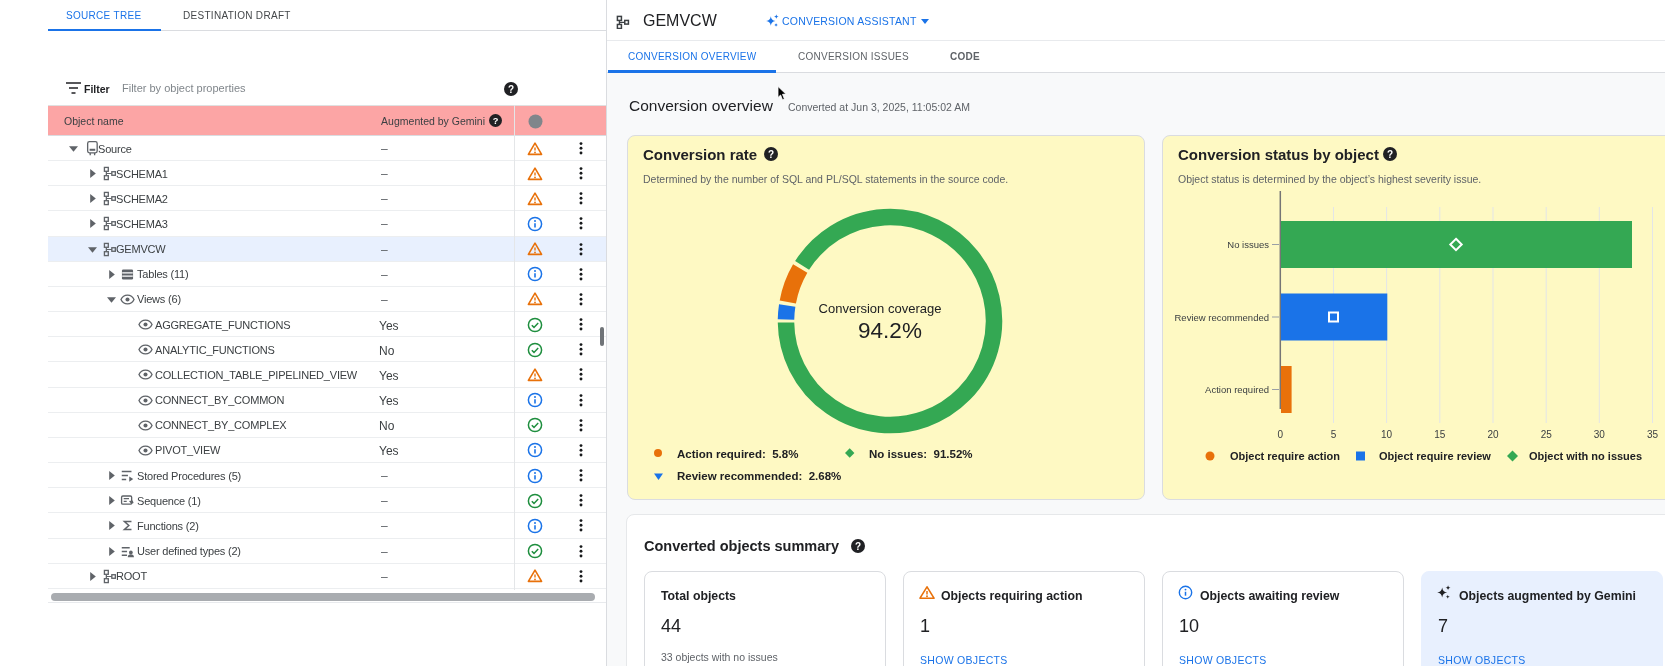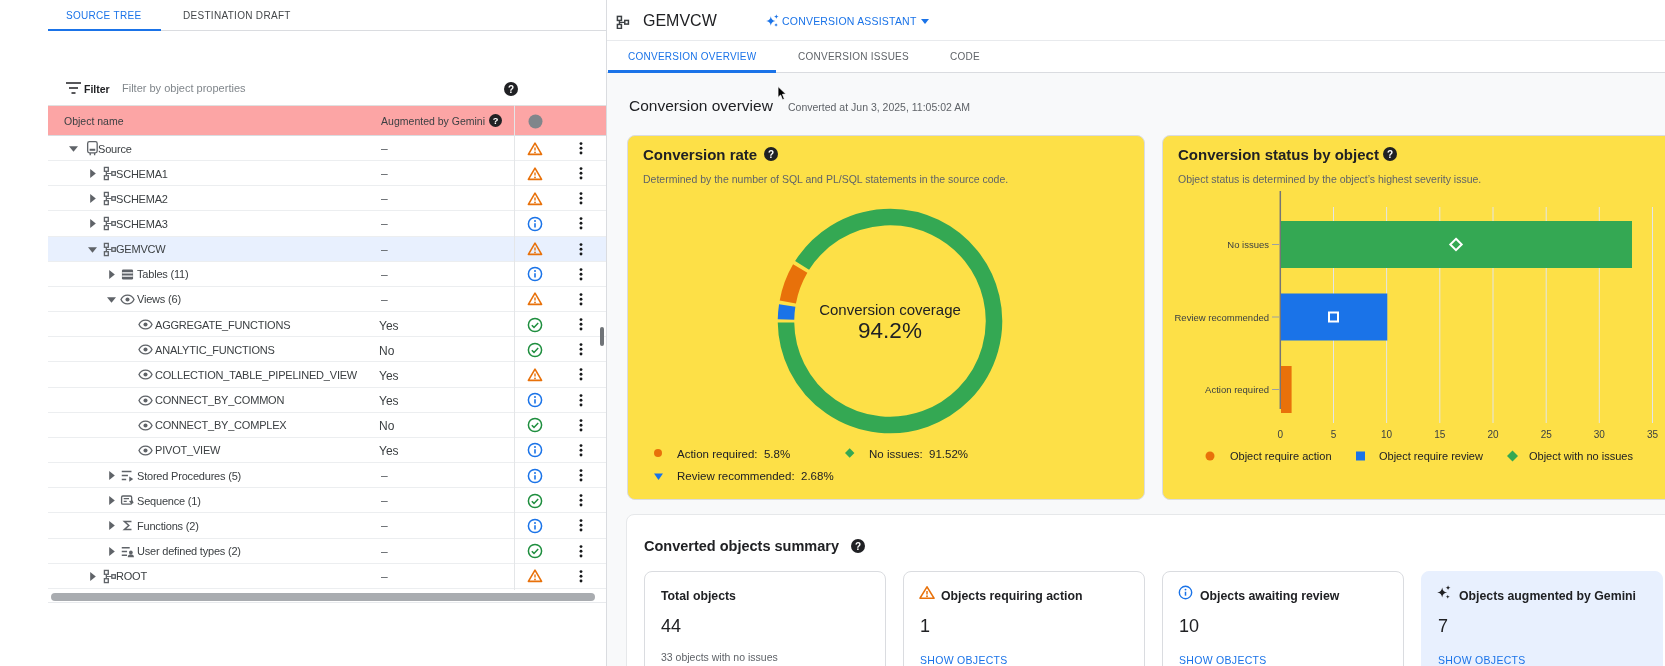--- a/index.html
+++ b/index.html
@@ -41,34 +41,34 @@
 .tico { position:absolute; top:5px; width:15px; height:15px; }
 
 
 #right { position:absolute; left:559px; top:0; width:1106px; height:666px; background:#fff; }
 #rhead { position:absolute; left:0; top:0; width:1105px; height:41px; border-bottom:1px solid #e8eaed; }
 #rhead .ttl { position:absolute; left:36px; top:11.5px; font-size:16px; color:#202124; }
 #rhead .ca { position:absolute; left:175px; top:15px; font-size:10.5px; font-weight:500; letter-spacing:.2px; color:#1a73e8; }
 #rtabs { position:absolute; left:0; top:41px; width:1105px; height:32px; border-bottom:1px solid #dadce0; }
 #rtabs .t1 { position:absolute; left:21px; top:10px; font-size:10px; font-weight:500; letter-spacing:.25px; color:#1a73e8; }
 #rtabs .t2 { position:absolute; left:191px; top:10px; font-size:10px; font-weight:500; letter-spacing:.25px; color:#5f6368; }
-#rtabs .t3 { position:absolute; left:343px; top:10px; font-size:10px; font-weight:400; letter-spacing:.25px; color:#5f6368; }
+#rtabs .t3 { position:absolute; left:343px; top:10px; font-size:10px; font-weight:700; letter-spacing:.25px; color:#5f6368; }
 #rtabs .under { position:absolute; left:1px; top:29px; width:168px; height:3px; background:#1a73e8; }
 #rcontent { position:absolute; left:0; top:73px; width:1105px; height:593px; background:#f8f9fa; }
 #ovh { position:absolute; left:22px; top:24px; font-size:15.5px; color:#202124; }
 #ovsub { position:absolute; left:181px; top:28px; font-size:10.5px; color:#5f6368; }
-.card { position:absolute; background:#fde047; border:1px solid #dadce0; border-radius:8px; }
+.card { position:absolute; background:#fef9c3; border:1px solid #dadce0; border-radius:8px; }
 #card1 { left:20px; top:62px; width:518px; height:365px; }
 #card2 { left:555px; top:62px; width:522px; height:365px;padding-left:36px; }
 .cttl { position:absolute; left:15px; top:10px; font-size:15px; font-weight:700; color:#202124; }
 .csub { position:absolute; left:15px; top:37px; font-size:10.5px; color:#5f6368; }
 #donutwrap { position:absolute; left:0; top:55px; width:518px; height:260px; }
-#dlabel1 { position:absolute; left:112px; top:110px; width:300px; text-align:center; font-size:15px; color:#202124; }
+#dlabel1 { position:absolute; left:102px; top:110px; width:300px; text-align:center; font-size:13px; color:#202124; }
 #dlabel2 { position:absolute; left:112px; top:127px; width:300px; text-align:center; font-size:22.5px; color:#202124; }
-.leg { position:absolute; font-size:11.5px; color:#202124; }
+.leg { position:absolute; font-size:11.5px; color:#202124;font-weight:bold; }
 #sumwrap { position:absolute; left:19px; top:441px; width:1061px; height:165px; background:#fff; border:1px solid #e6e8ea; border-radius:8px; }
 #sumwrap .sttl { position:absolute; left:17px; top:23px; font-size:14.5px; font-weight:700; color:#202124; }
 .scard { position:absolute; top:56px; width:242px; height:104px; background:#fff; border:1px solid #dadce0; border-radius:8px; }
 .scard .t { position:absolute; top:17px; font-size:12.3px; font-weight:700; color:#202124; white-space:nowrap; }
 .scard .n { position:absolute; left:16px; top:44px; font-size:18px; color:#202124; }
 .scard .sub { position:absolute; left:16px; top:79px; font-size:10.5px; color:#5f6368; }
 .scard .show { position:absolute; left:16px; top:82px; font-size:10.5px; font-weight:500; letter-spacing:.3px; color:#1a73e8; }
 #rtrack { position:absolute; left:1085px; top:0; width:21px; height:593px; background:#fdfdfe; }
 #rvscroll { position:absolute; left:1089px; top:1px; width:10px; height:277px; border-radius:5px; background:#b6babf; }
 </style></head>

